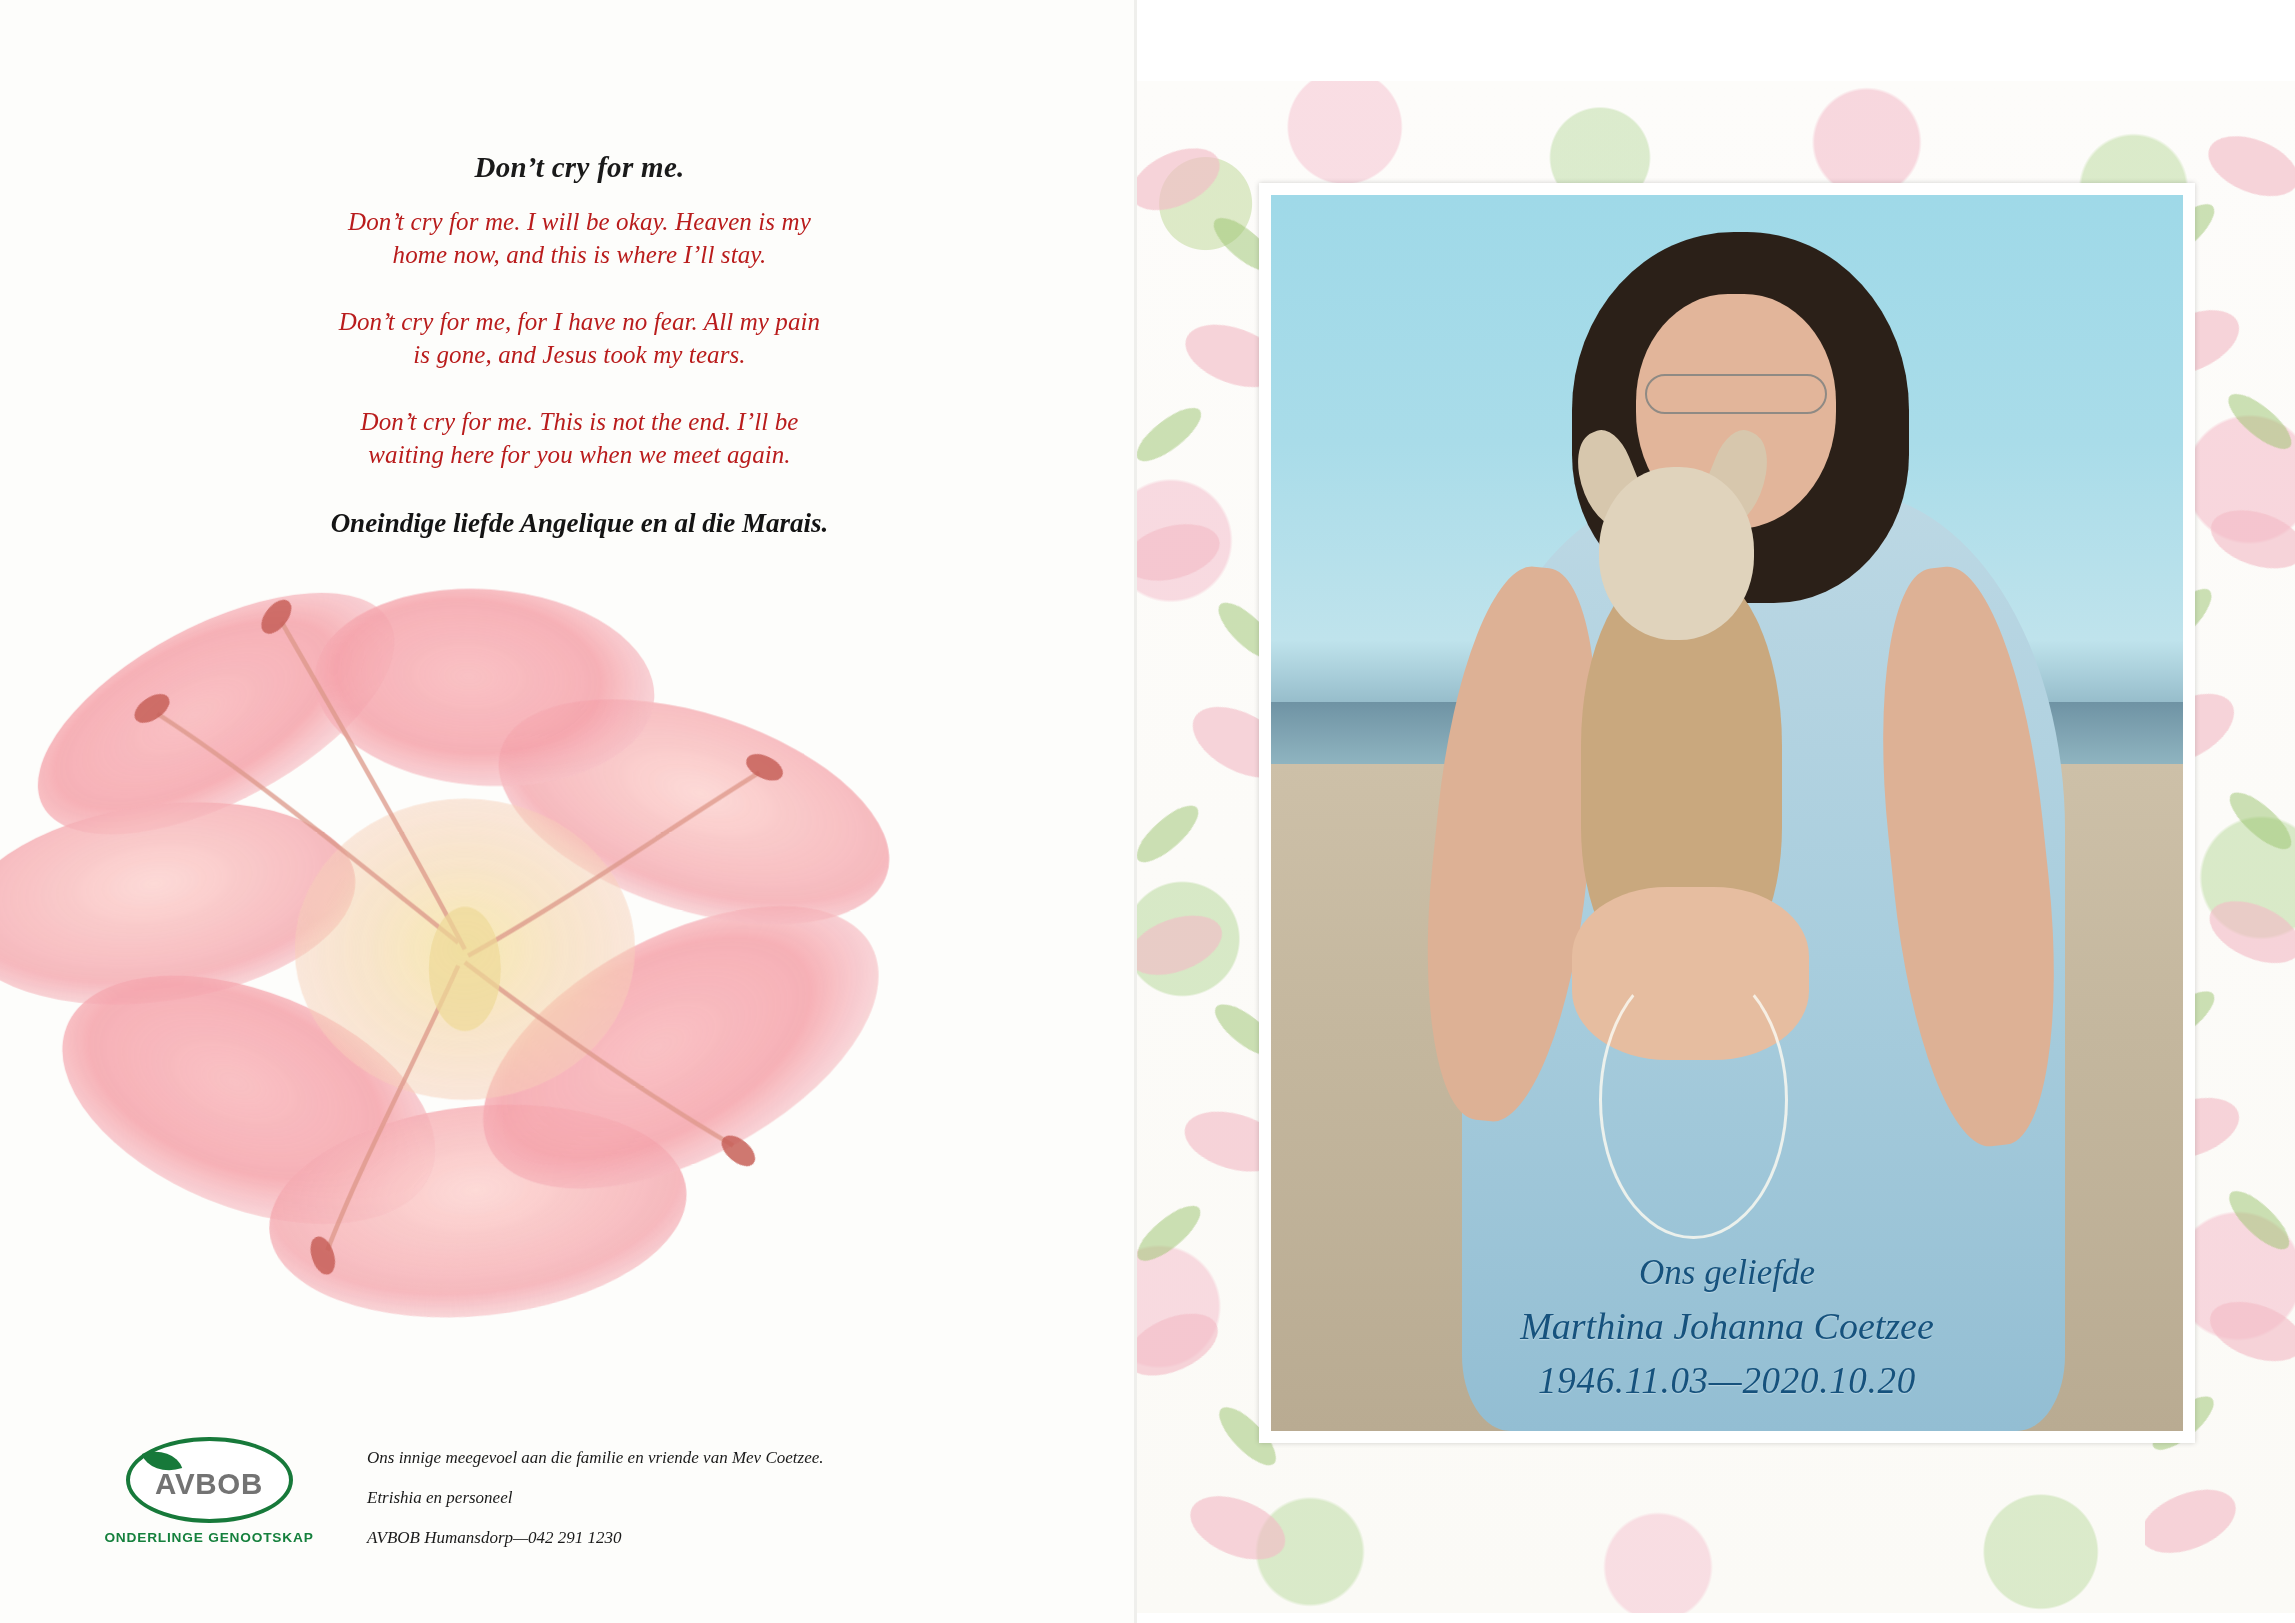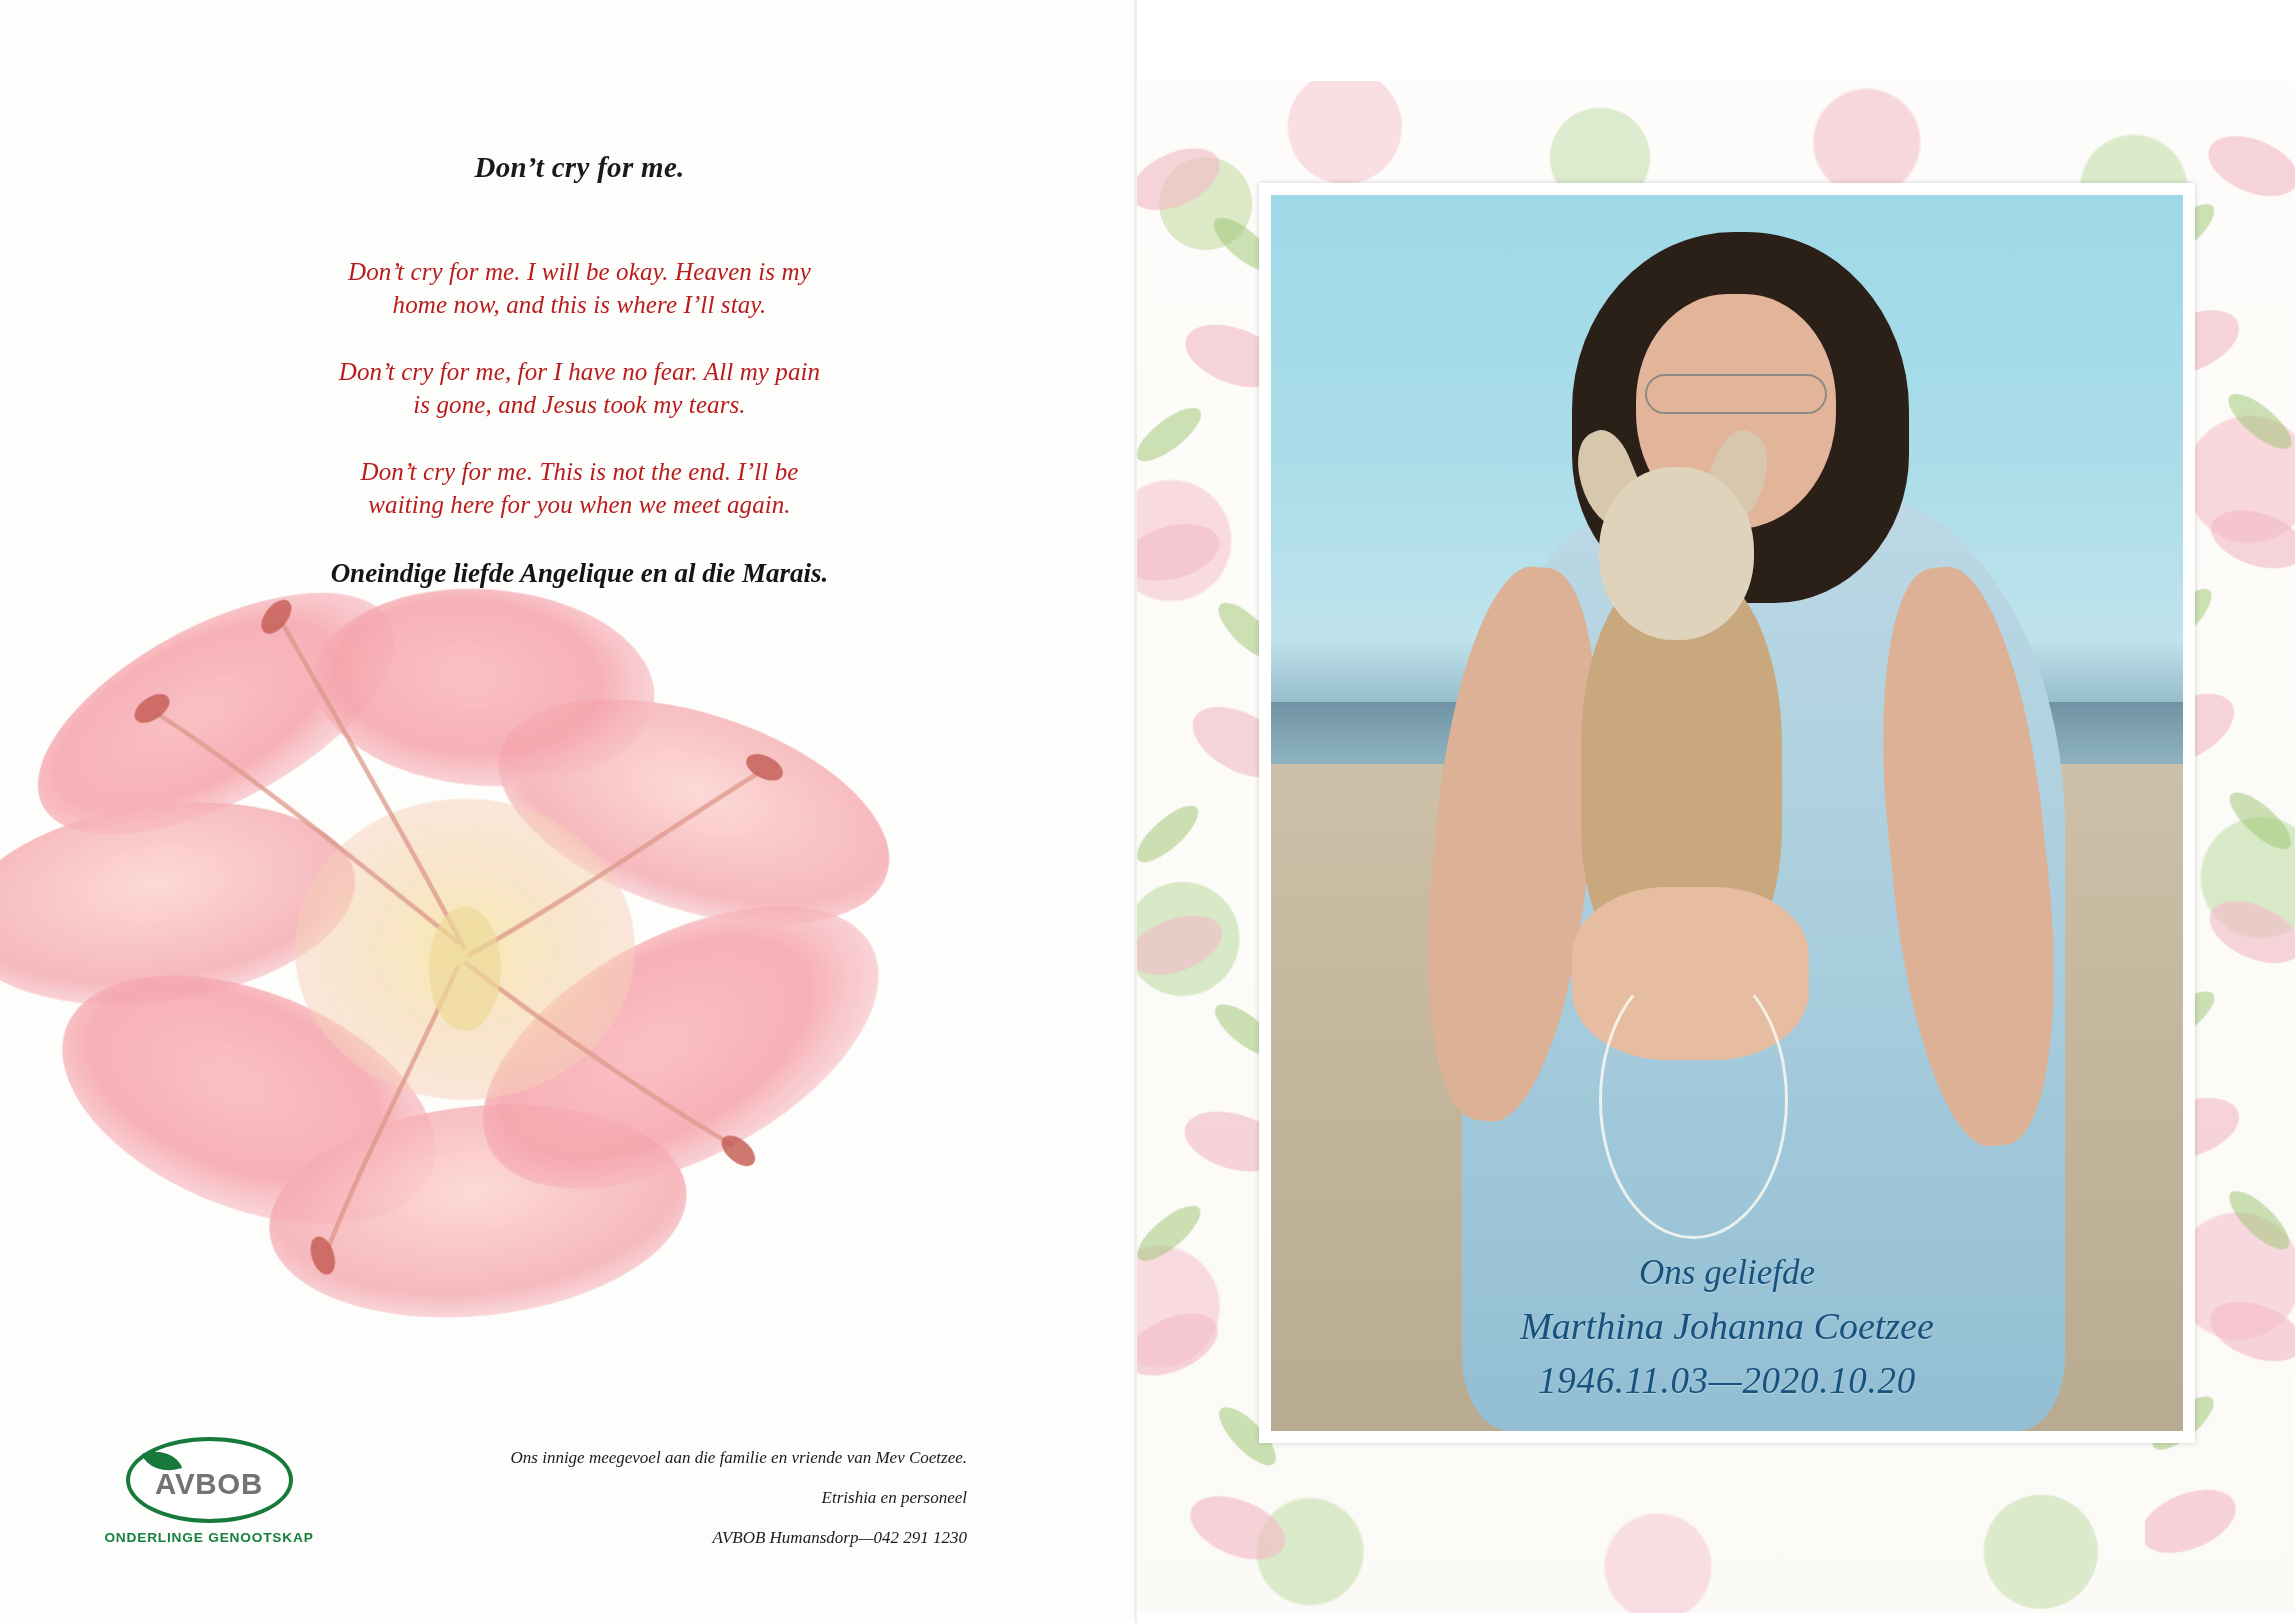--- a/index.html
+++ b/index.html
@@ -51,21 +51,21 @@
     text-align: center;
     z-index: 3;
   }
   .poem-title {
     font-family: "Liberation Serif", serif;
     font-style: italic;
     font-weight: bold;
     font-size: 29px;
     color: #1a1a1a;
     letter-spacing: 0.3px;
-    margin-bottom: 72px;
+    margin-bottom: 22px;
   }
   .stanza {
     font-family: "Liberation Serif", serif;
     font-style: italic;
     font-size: 25px;
     line-height: 1.30;
     color: #b91c1c;
     margin-bottom: 35px;
     letter-spacing: 0.1px;
   }
@@ -125,24 +125,24 @@
     font-family: "Liberation Sans", sans-serif;
     font-weight: bold;
     font-size: 13.7px;
     color: #15803d;
     letter-spacing: 0.8px;
   }
 
   
   .condolence {
     position: absolute;
-    left: 378px;
+    left: 367px;
     top: 1447px;
     width: 589px;
-    text-align: right;
+    text-align: left;
     z-index: 4;
   }
   .condolence div {
     font-family: "Liberation Serif", serif;
     font-style: italic;
     font-size: 17px;
     color: #1a1a1a;
     line-height: 1.35;
     margin-bottom: 17px;
   }

